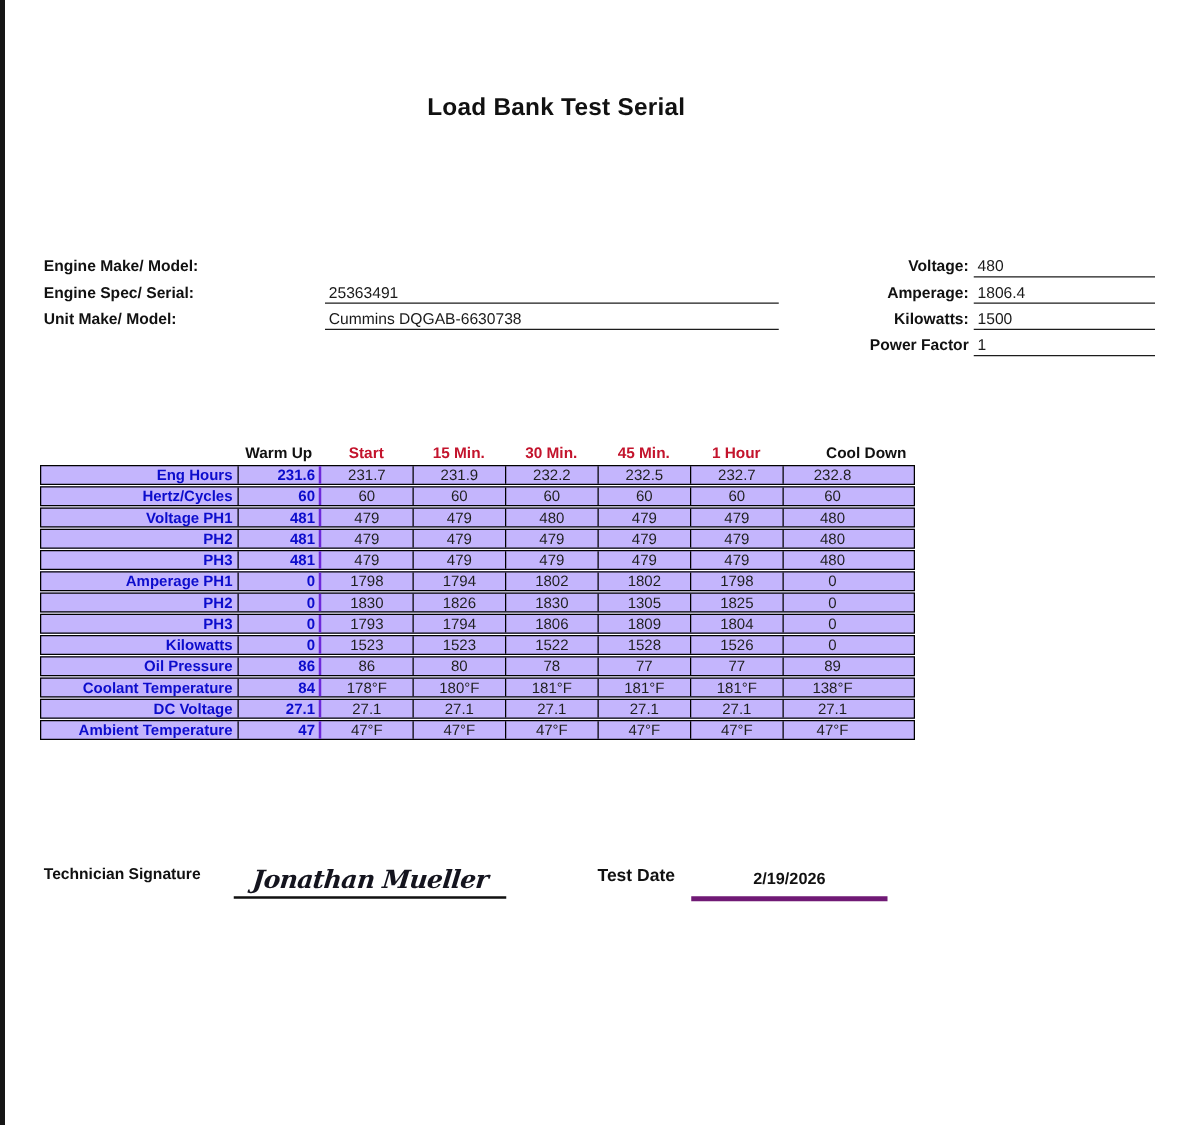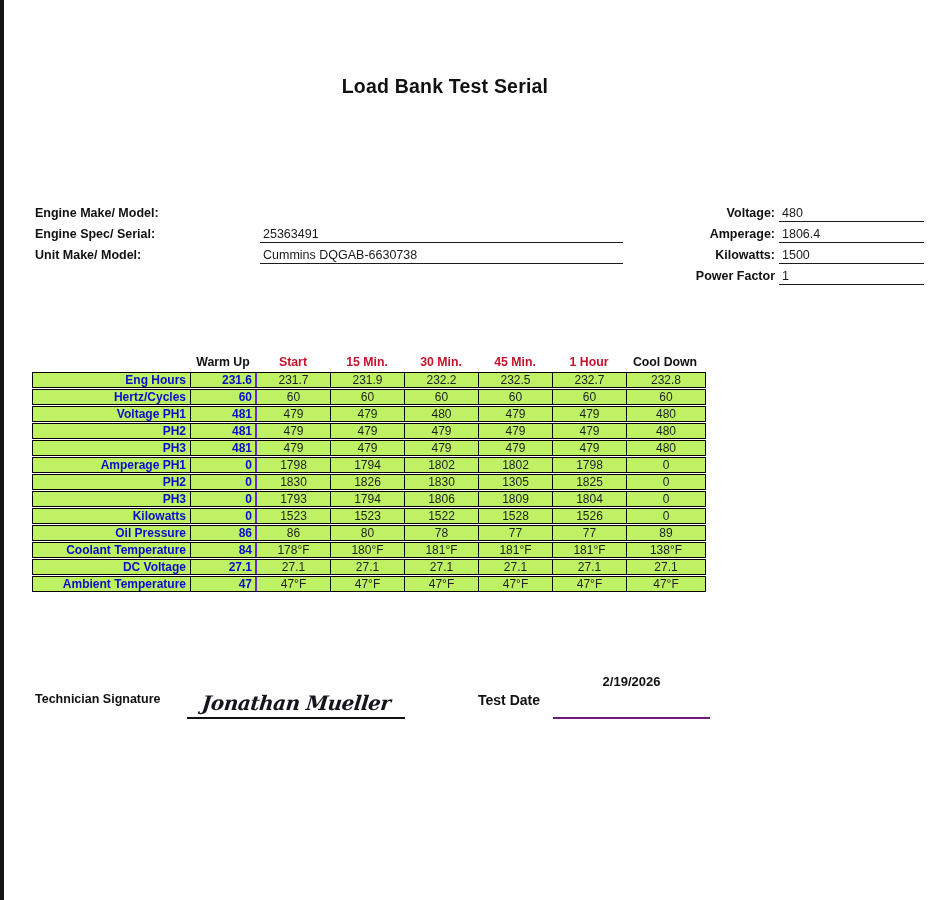--- a/index.html
+++ b/index.html
@@ -31,24 +31,24 @@
 
   
   .tbl{position:absolute;left:32px;top:353px;font-size:12px;}
   .thead{display:flex;height:18px;margin-bottom:1px;align-items:center;font-weight:bold;font-size:12.3px;}
   .th{text-align:center;}
   .th.red{color:#c3132c;}
   .th.blk{color:#111;}
   .w-label{width:158px;}
   .w-warm{width:66px;}
   .w-data{width:74px;}
-  .w-last{width:78px;}
+  .w-last{width:78px;margin-left:28px;}
   .trow{
     box-sizing:border-box;display:flex;height:16px;margin-bottom:1px;
-    border:1.5px solid #000;background:#bef264;
+    border:1.5px solid #000;background:#c4b5fd;
   }
   .tcell{
     box-sizing:border-box;height:100%;display:flex;align-items:center;
     overflow:visible;white-space:nowrap;
   }
   .tcell.rlabel{
     width:158px;justify-content:flex-end;padding-right:4px;
     color:#0c0ccc;font-weight:bold;border-right:1.5px solid #000;
   }
   .tcell.rwarm{
@@ -65,21 +65,21 @@
     border-bottom:2px solid #111;display:flex;align-items:flex-end;justify-content:center;
   }
   .sig-name{
     font-family:"DejaVu Serif", serif;font-style:italic;font-weight:bold;
     font-size:20px;color:#14141e;padding-bottom:2px;letter-spacing:-.5px;
     transform:skewX(-6deg);
   }
   .date-label{position:absolute;left:478px;top:692px;font-weight:bold;font-size:14px;color:#111;}
   .date-line{
     position:absolute;left:553px;top:674px;width:157px;height:43px;
-    border-bottom:2px solid #701a75;display:flex;align-items:flex-start;justify-content:center;
+    border-bottom:4px solid #701a75;display:flex;align-items:flex-end;justify-content:center;
   }
   .date-value{font-weight:bold;font-size:13px;color:#111;padding-bottom:7px;}
 </style>
 </head>
 <body>
 
 <div class="scan-edge"></div>
 
 <h1 class="title">Load Bank Test Serial</h1>
 

